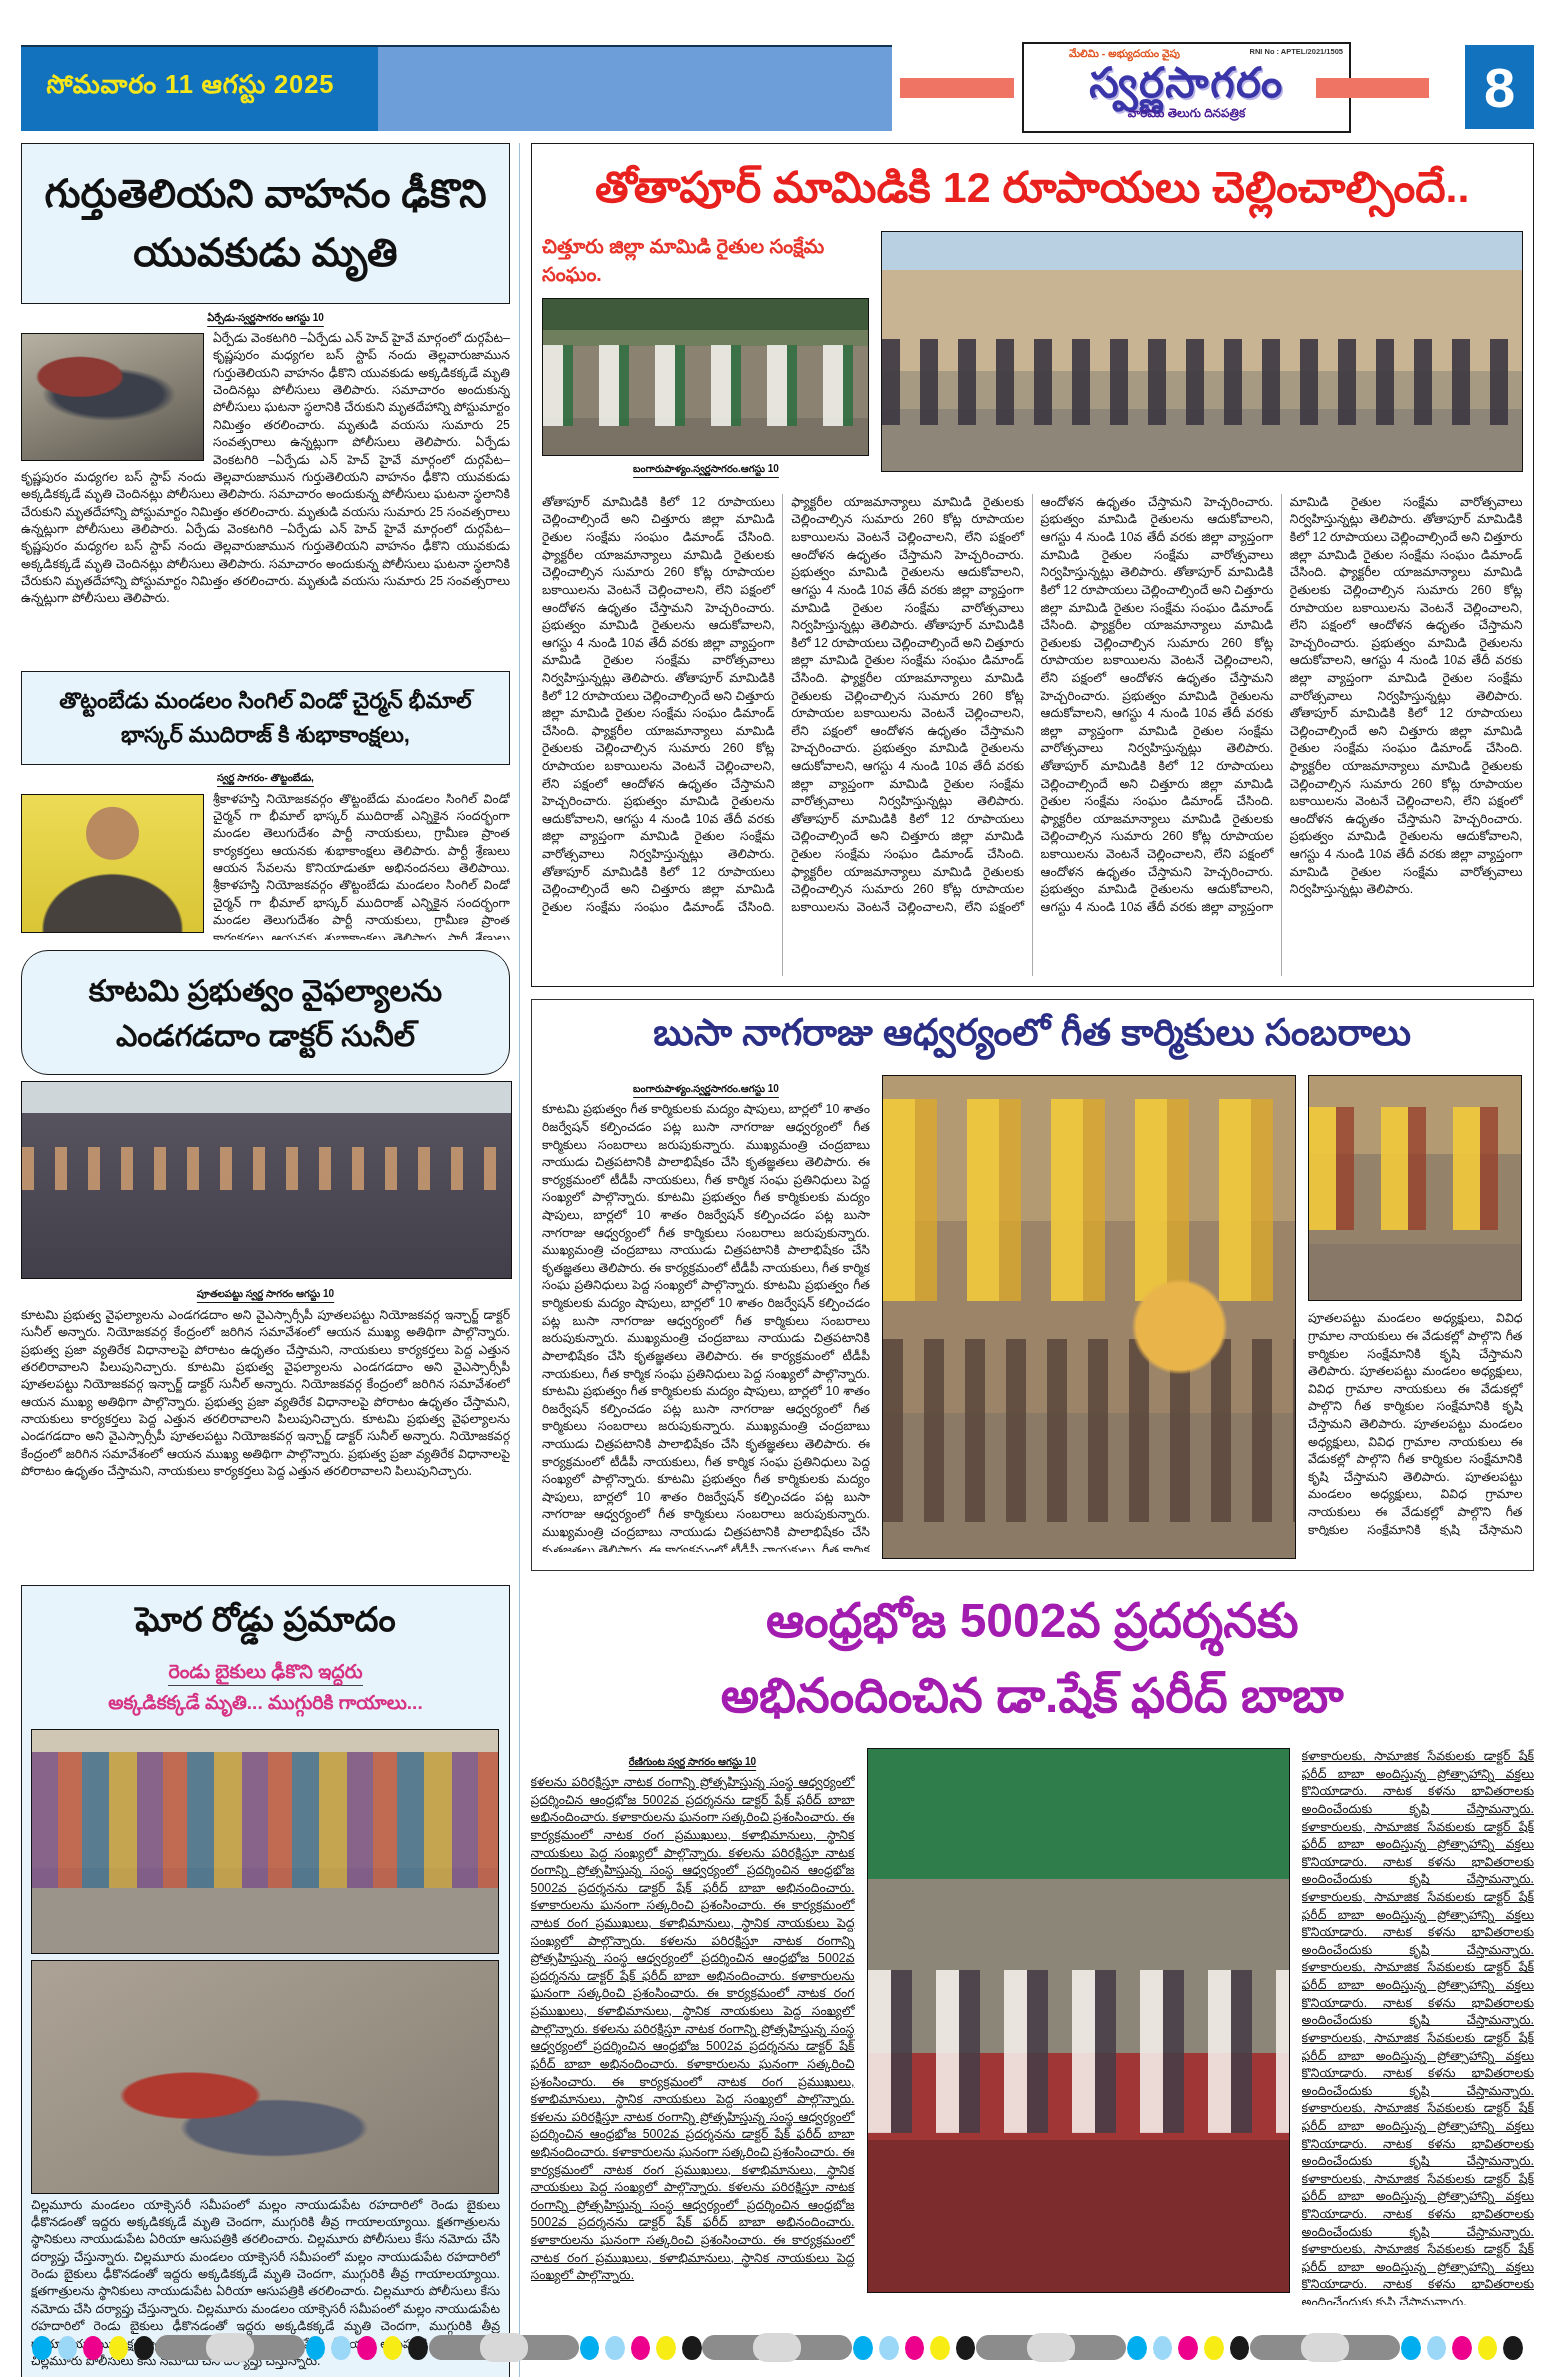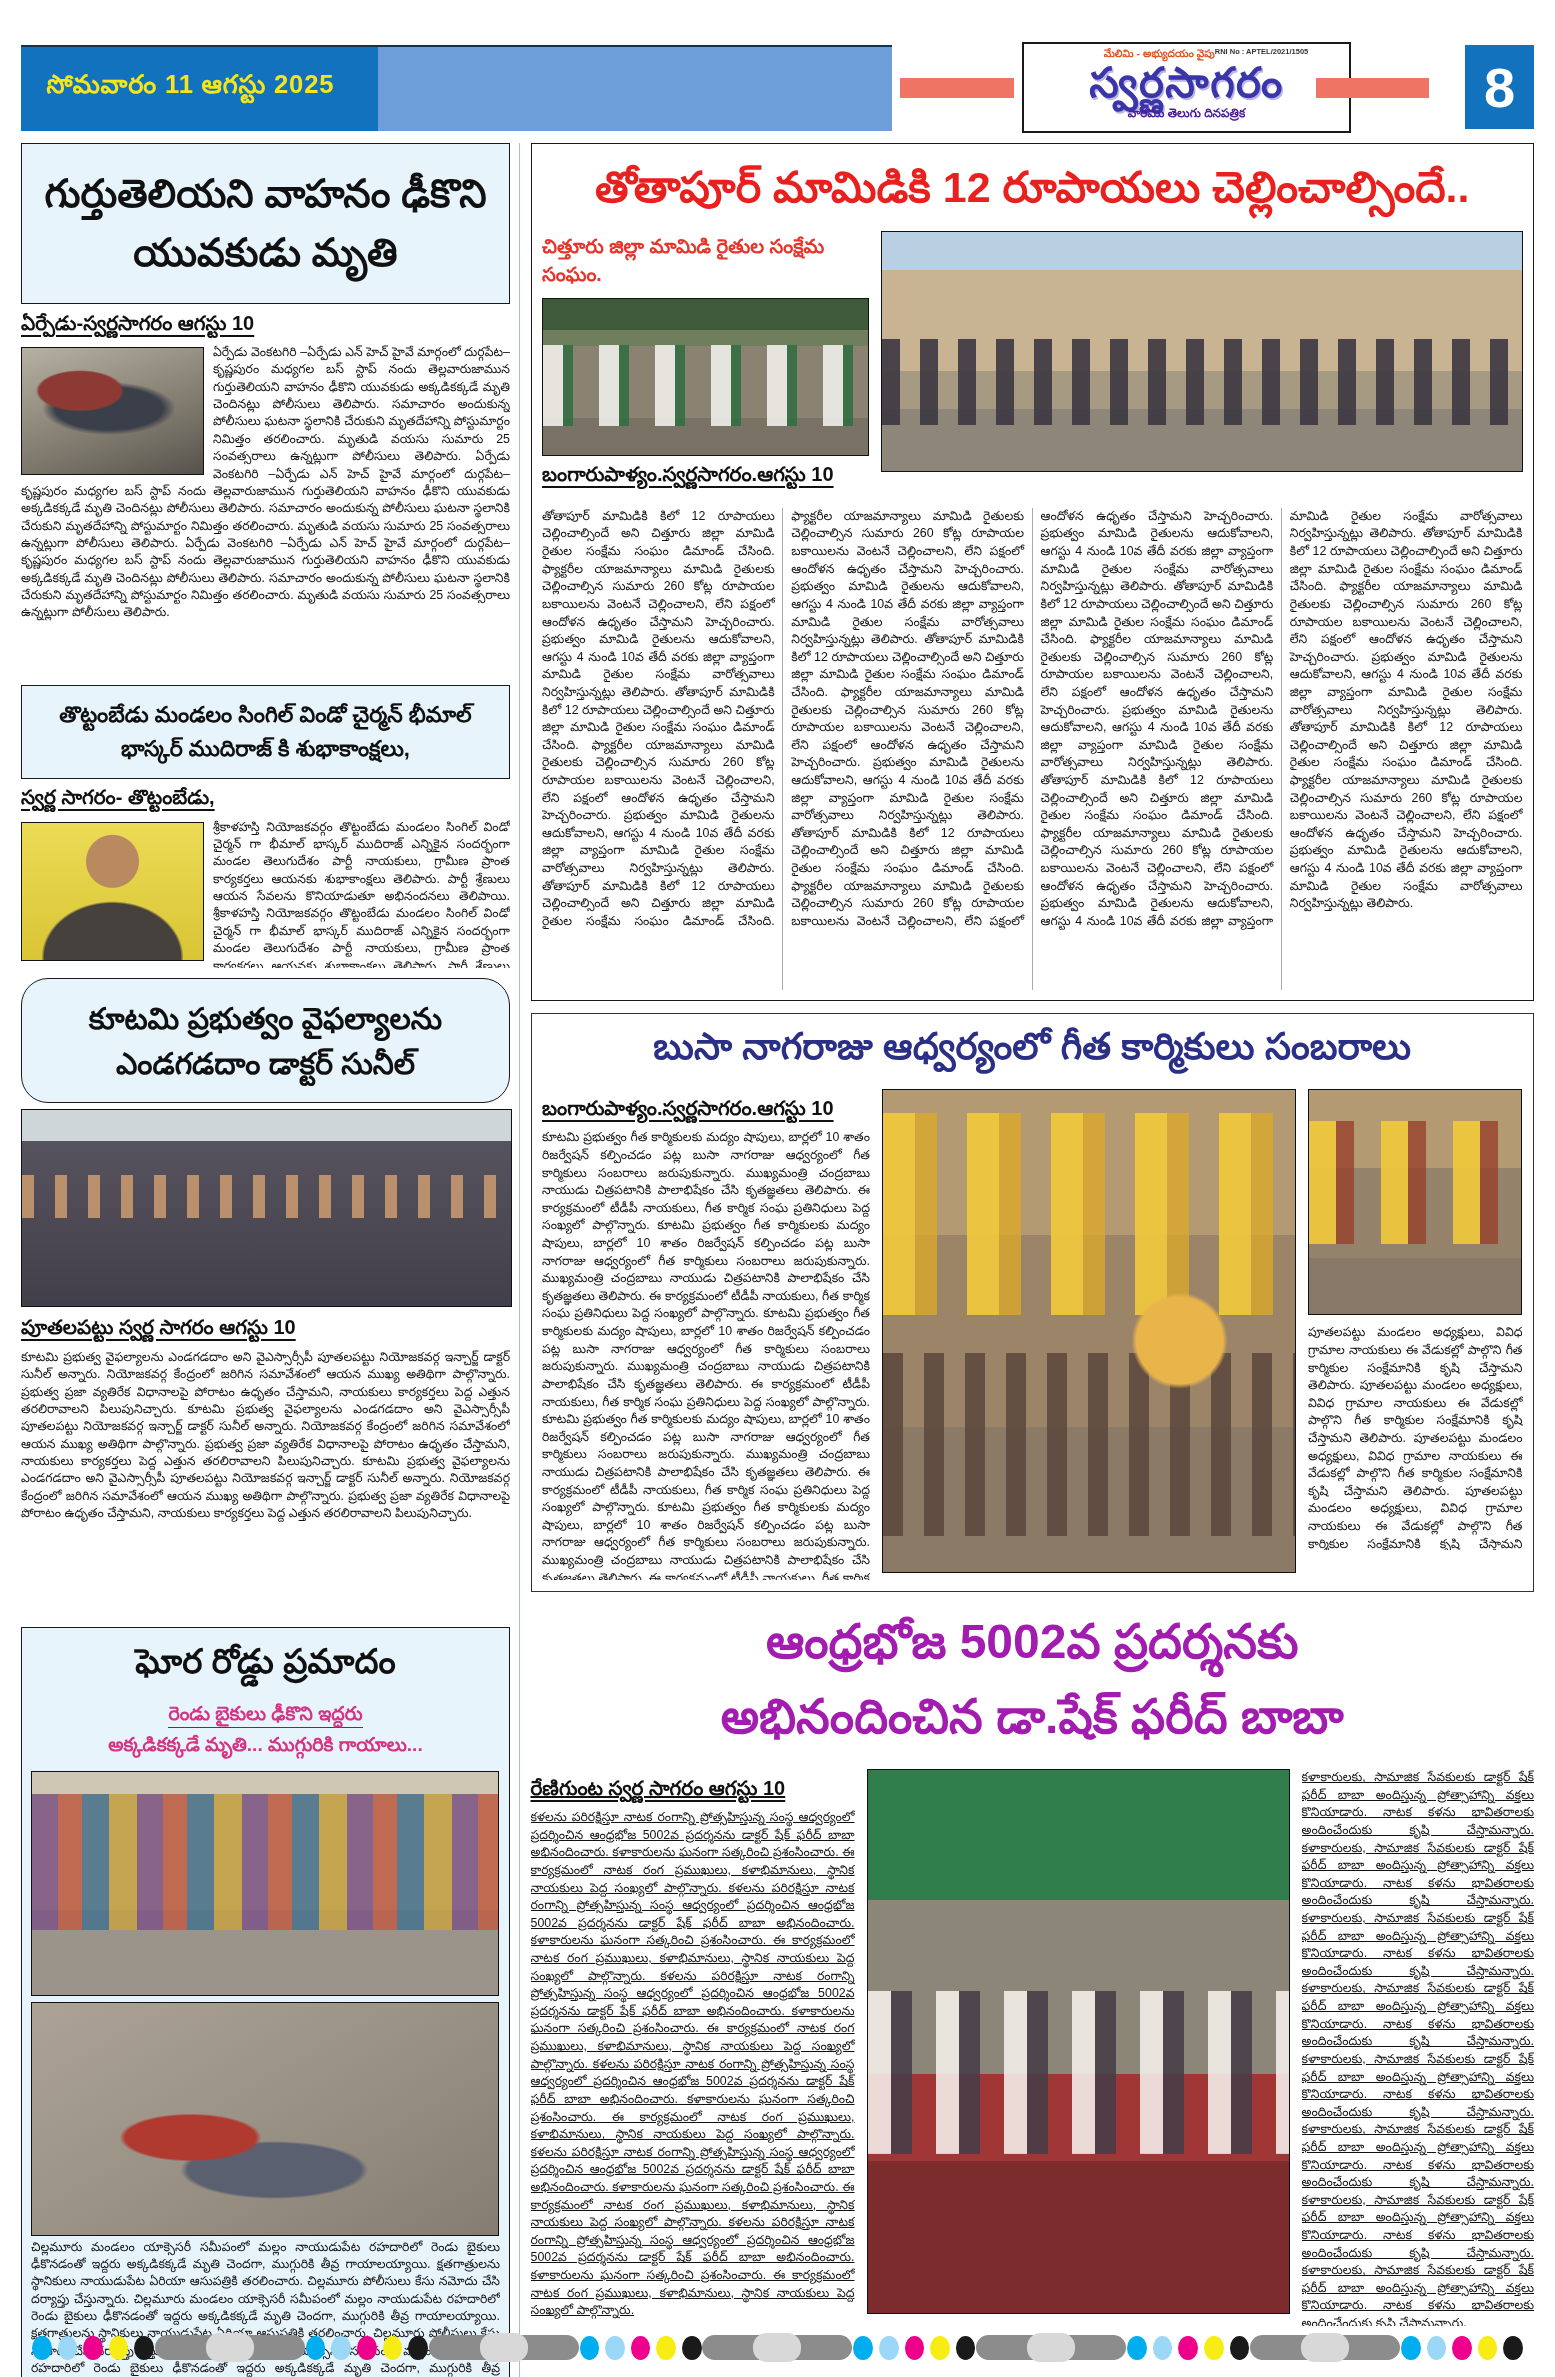--- a/index.html
+++ b/index.html
@@ -10,38 +10,38 @@
   .date-bar{position:absolute;left:0;top:3px;width:871px;height:84px;
             background:linear-gradient(90deg,#1272bd 0 41%,#6e9ed9 41%);
             border-top:2.3px solid #12344e;}
   .date-bar .date{display:inline-block;padding:22.6px 0 0 25.6px;font-size:25.6px;font-weight:bold;
             color:#f5e51b;letter-spacing:0.8px;}
   .bar.red{position:absolute;top:36px;height:19.6px;background:#f07464;}
   .bar.red.left{left:879px;width:114px;}
   .bar.red.right{right:105px;width:113px;}
   .masthead{position:absolute;left:1001px;top:0;width:325px;height:87px;background:#fff;
             border:2.3px solid #1a1a1a;text-align:center;overflow:hidden;}
-  .mh-top{display:flex;justify-content:center;padding:3px 6px 0 45px;align-items:flex-start;}
+  .mh-top{display:flex;justify-content:space-between;padding:3px 6px 0 45px;align-items:flex-start;}
   .mh-tag-top{font-size:10.5px;font-weight:bold;color:#e05420;}
   .mh-rni{font-size:7.5px;color:#333;font-weight:bold;}
   .mh-title{font-size:42px;font-weight:800;color:#3a35a8;letter-spacing:1.5px;line-height:1.0;
             text-shadow:1.5px 1.5px 0 #b9b5e6;}
   .mh-tag-bottom{font-size:12px;font-weight:bold;color:#4c1d95;margin-top:1.5px;}
   .pagenum{position:absolute;right:0;top:3px;width:69px;height:84px;background:#1272bd;
            display:flex;align-items:center;justify-content:center;}
   .pagenum span{color:#fff;font-size:56px;font-weight:bold;}
   
   .main{position:absolute;top:143px;left:21px;right:21px;display:flex;gap:10.5px;}
   .col-left{width:489px;flex:0 0 489px;border-right:0.8px solid #9fc0d8;padding-right:9px;}
   .col-right{flex:1;min-width:0;}
   .hbox{background:#e7f4fc;border:1.5px solid #1a1a1a;text-align:center;font-weight:bold;}
   .hbox.h1{font-size:39px;line-height:1.5;padding:21px 4.5px;}
   .hbox.h2{font-size:22px;line-height:1.55;padding:12px 4.5px;margin-top:10.5px;}
   .hbox.h3{font-size:30px;line-height:1.5;padding:16.6px 4.5px;margin-top:10.5px;border-radius:27px;}
-  .dateline{text-align:left;font-weight:bold;font-size:20px;padding:7.5px 0 4.5px;
+  .dateline{text-align:center;font-weight:bold;font-size:10px;padding:7.5px 0 4.5px;
             text-decoration:underline;text-underline-offset:4.5px;}
   .bodyblock{font-size:12.4px;line-height:1.4;text-align:justify;overflow:hidden;}
   .bodyblock p{margin:0;}
   .a1b{height:330px;}
   .a2b{height:149px;}
   .a3b{height:268px;}
   .a4bt{height:214px;}
   .ph{border:1.5px solid #111;background-repeat:no-repeat;}
   .ph-a1{float:left;width:181px;height:126px;margin:3px 9px 3px 0;
     background-image:radial-gradient(ellipse 68px 32px at 32% 34%,#8d3a34 60%,transparent 65%),

